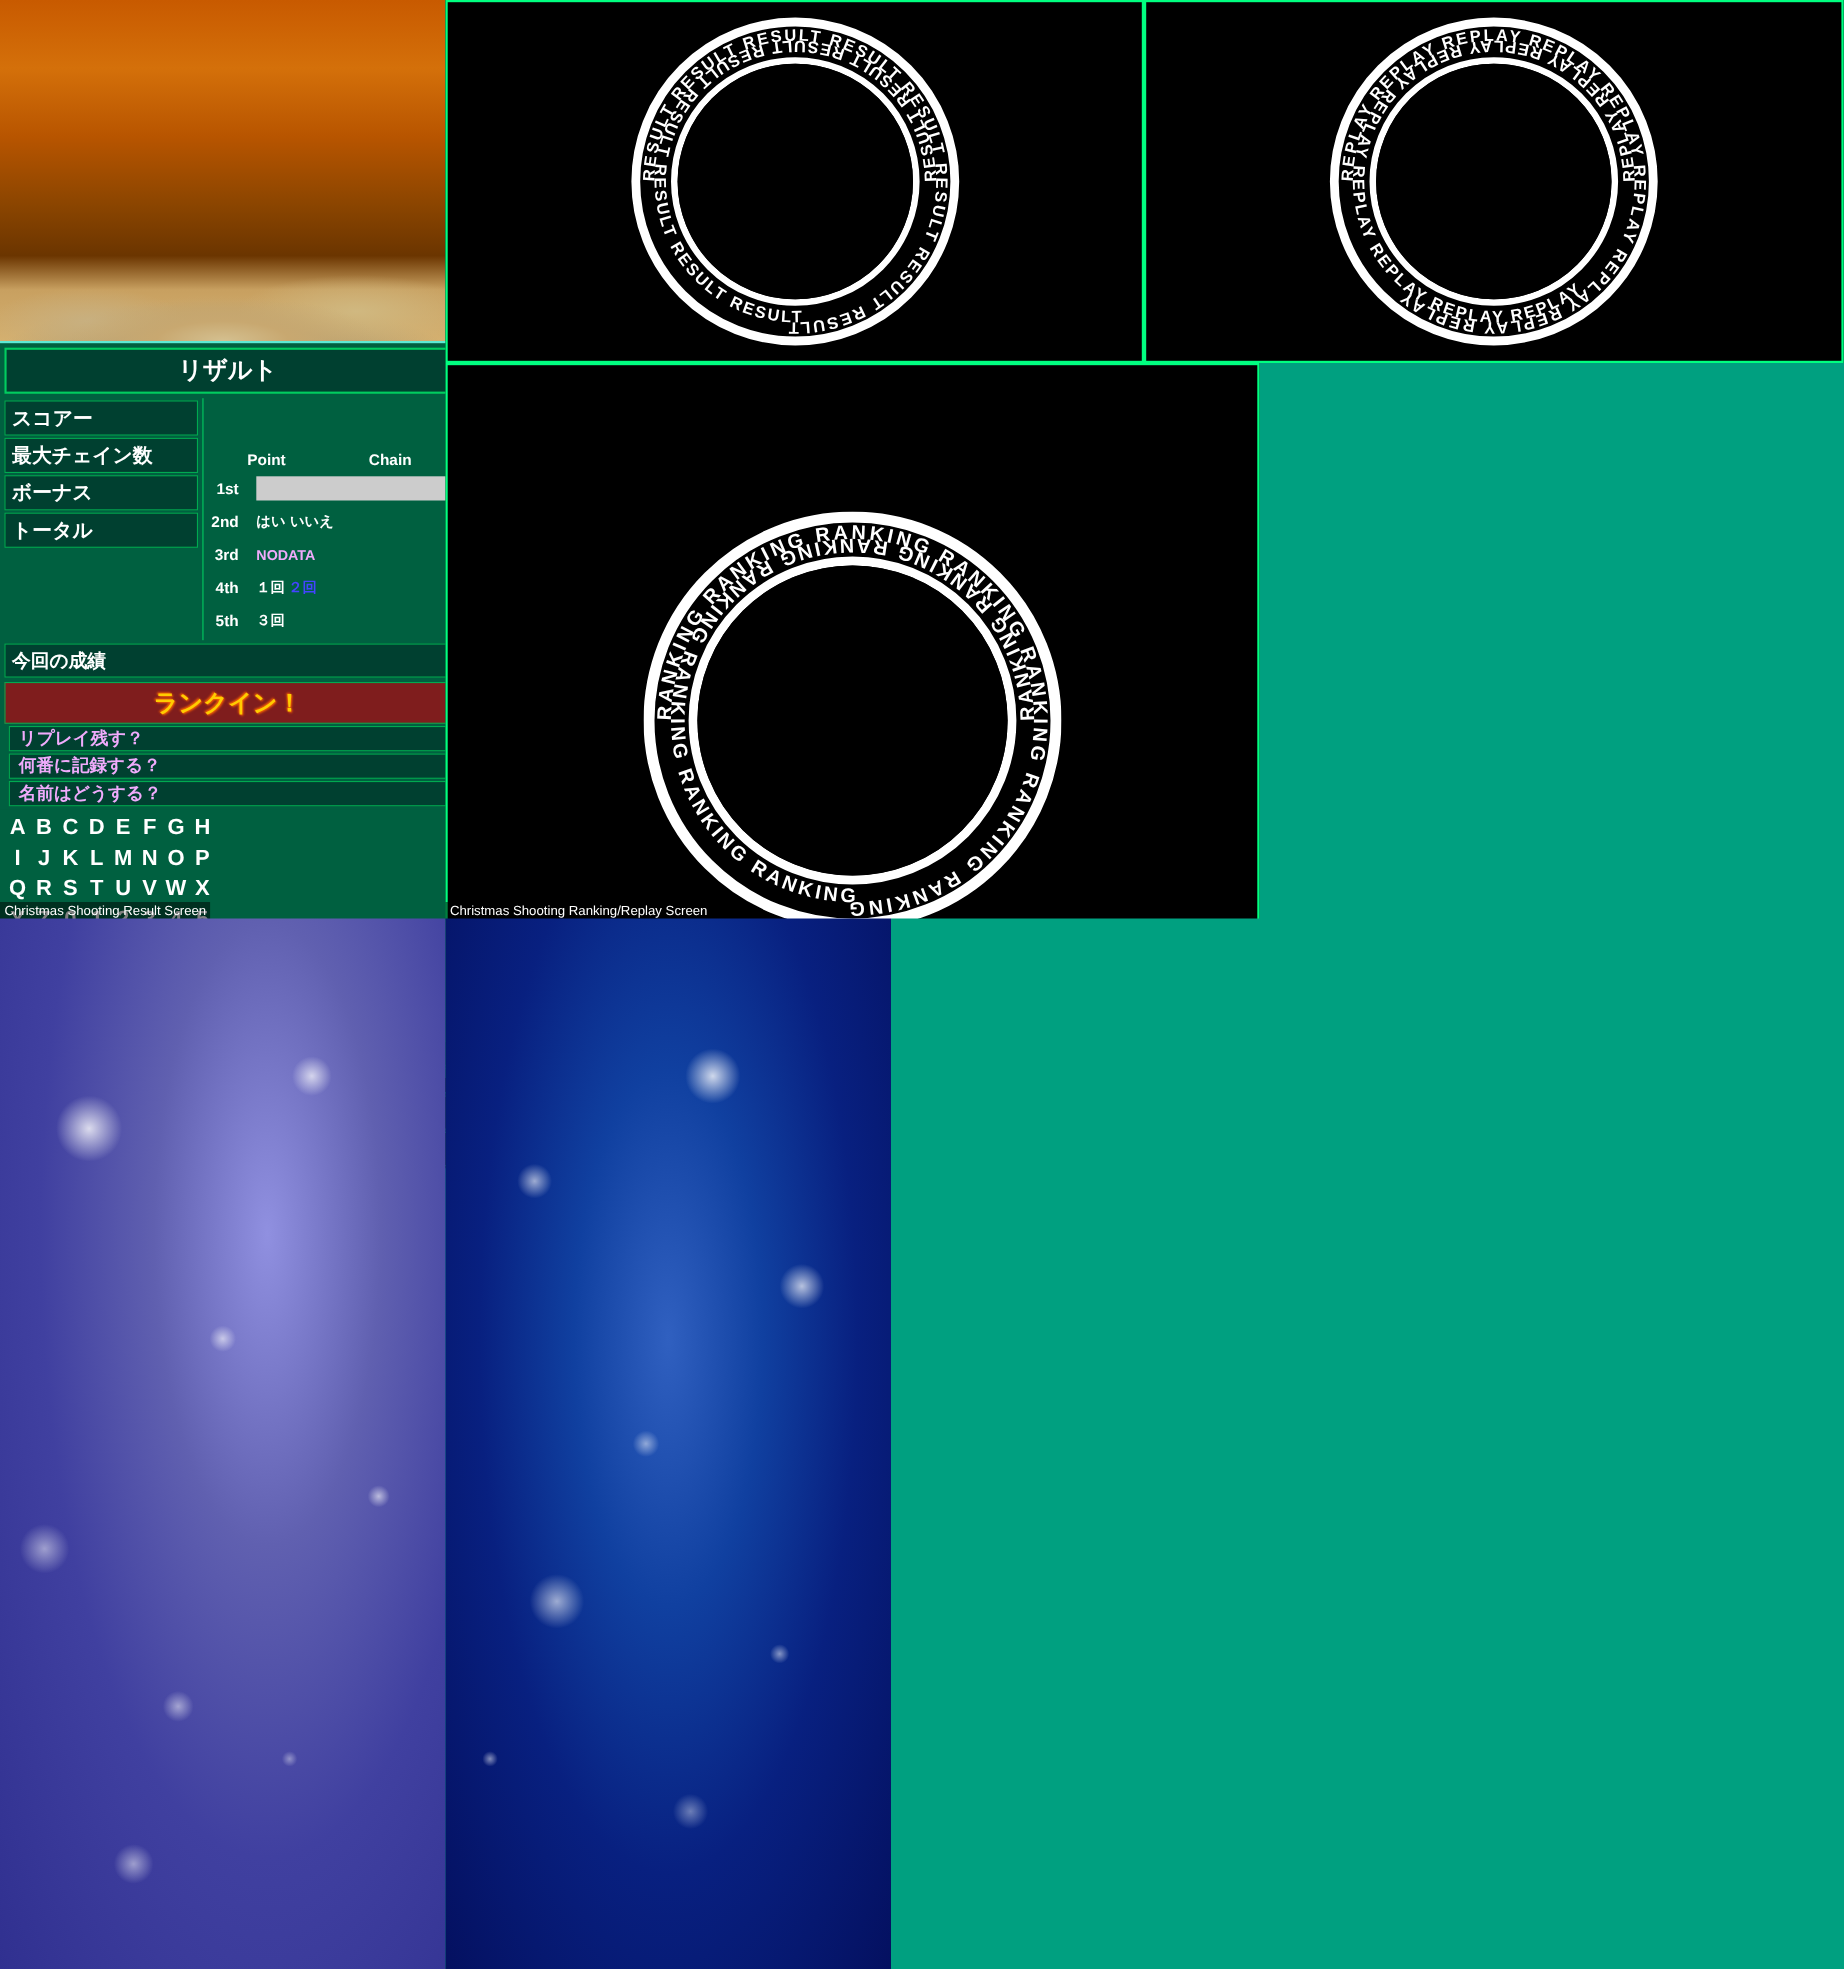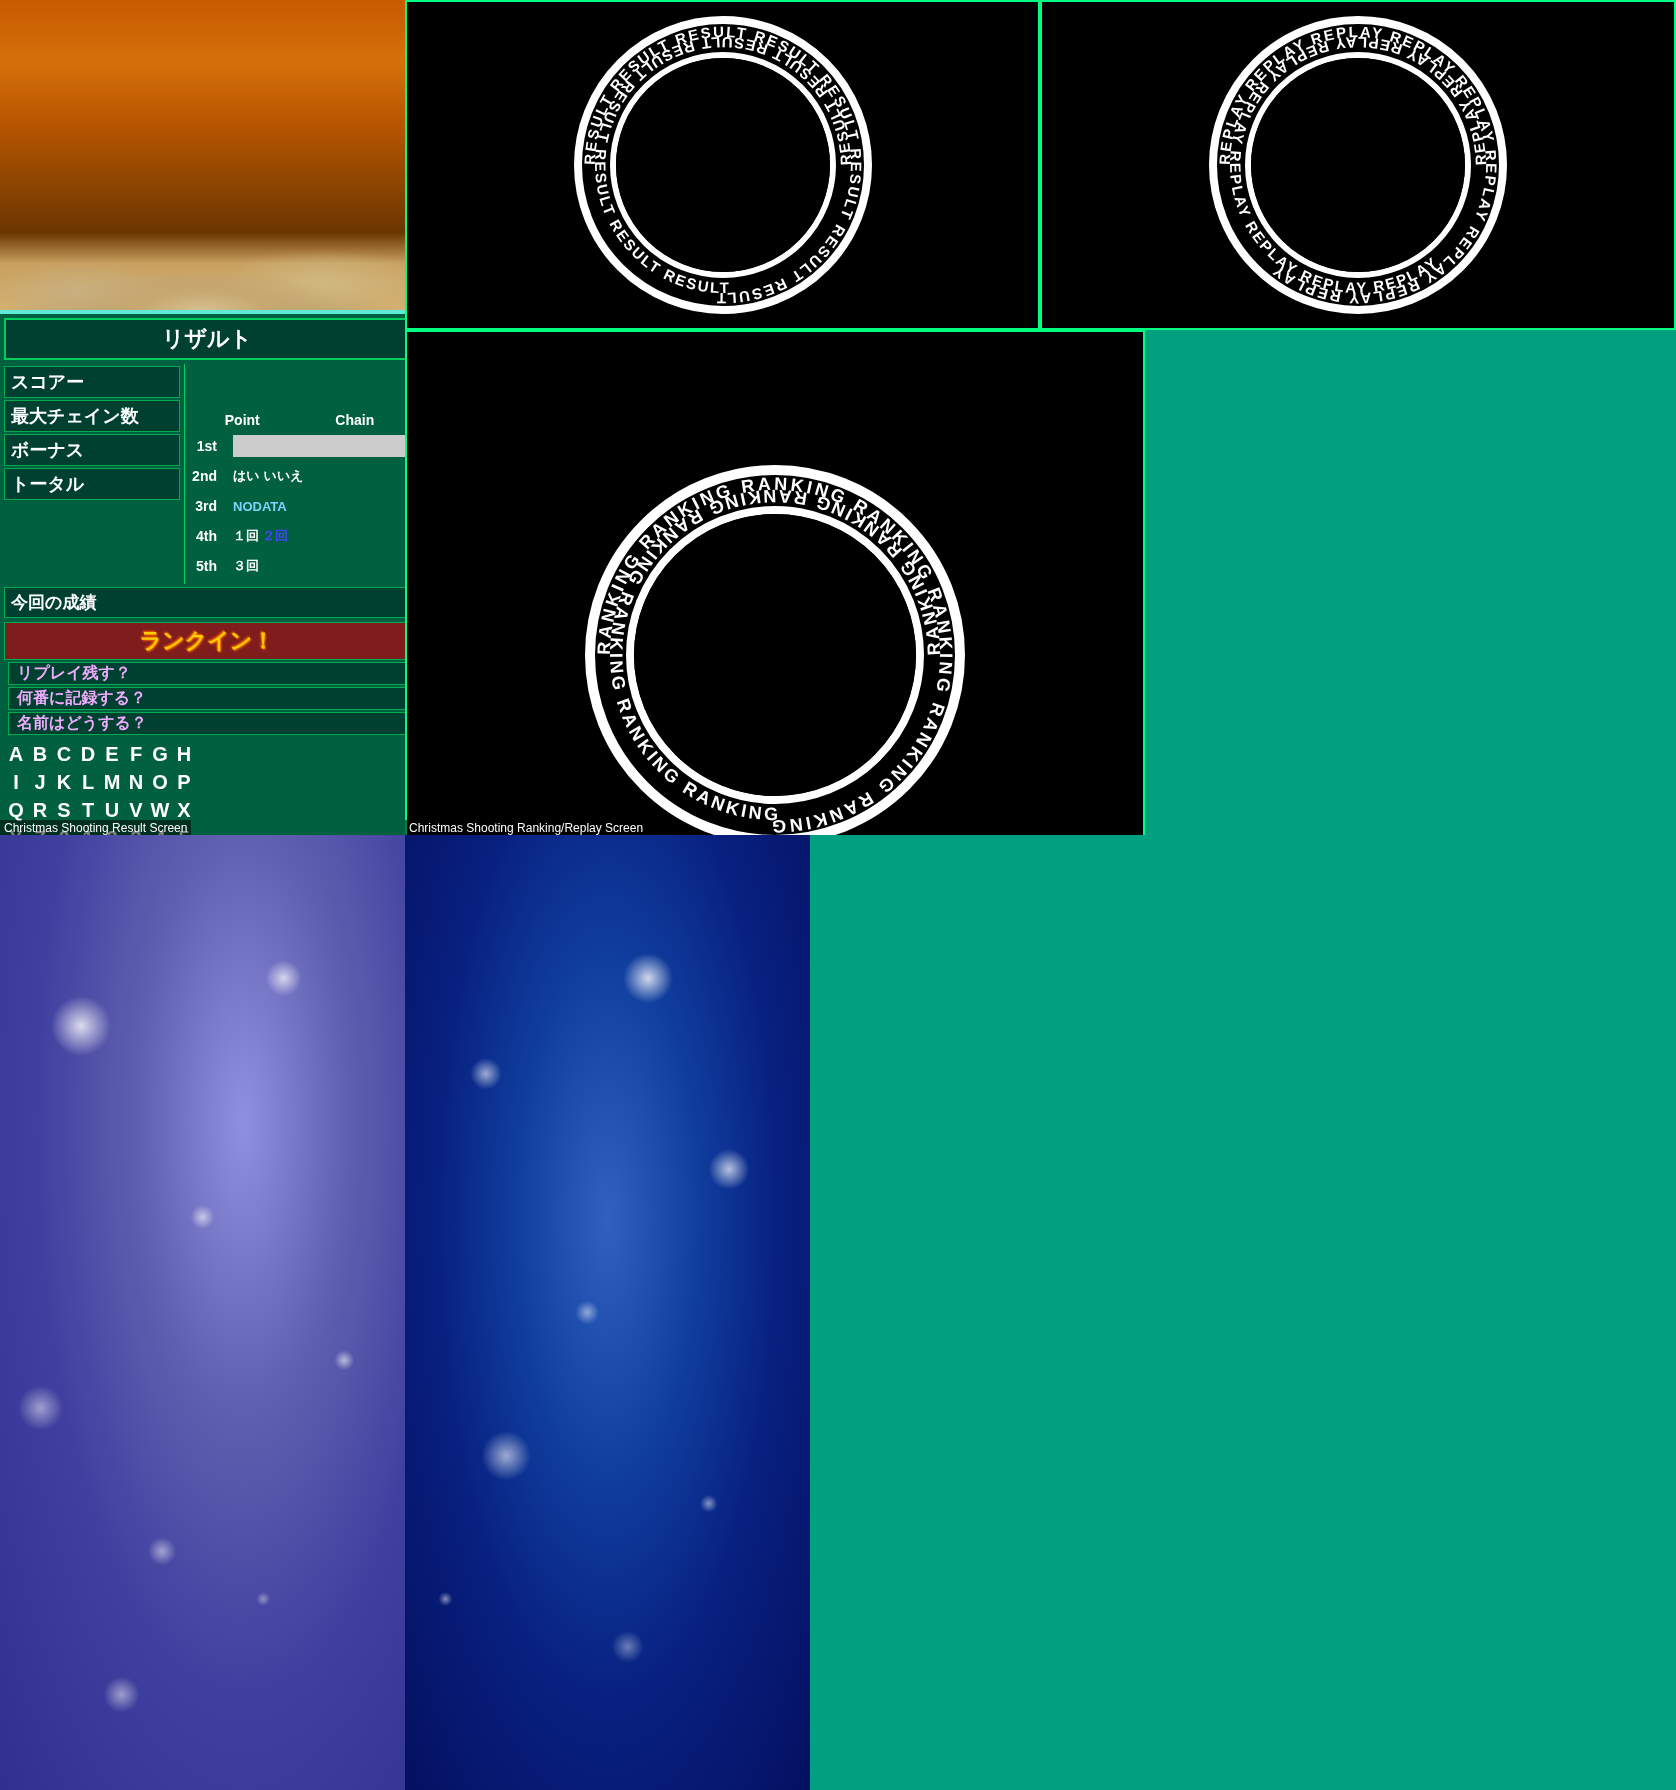--- a/index.html
+++ b/index.html
@@ -31,21 +31,21 @@
                   radial-gradient(ellipse 180px 55px at 80% 85%, #d0b880 0%, transparent 60%),
                   radial-gradient(ellipse 300px 80px at 50% 110%, #c8b888 0%, #b8a070 40%, transparent 70%);
     }
 
     
     .ui-panel {
       position: absolute;
       top: 310px; left: 0;
       width: 414px;
       background-color: #006040;
-      border-top: 4px solid #5eead4;
+      border-top: 2px solid #5eead4;
     }
 
     .result-title {
       background-color: #004030;
       border: 2px solid #00cc60;
       margin: 4px;
       text-align: center;
       font-size: 22px;
       font-weight: bold;
       color: white;
@@ -121,21 +121,21 @@
     }
 
     .hai-btn, .iie-btn {
       color: white;
       font-size: 13px;
       font-weight: bold;
       font-family: 'MS Gothic', monospace;
     }
 
     .nodata {
-      color: #7dd3fc;
+      color: #f0abfc;
       font-size: 13px;
       font-weight: bold;
       font-family: Arial, sans-serif;
     }
 
     .count-row {
       display: flex;
       gap: 3px;
     }
 

